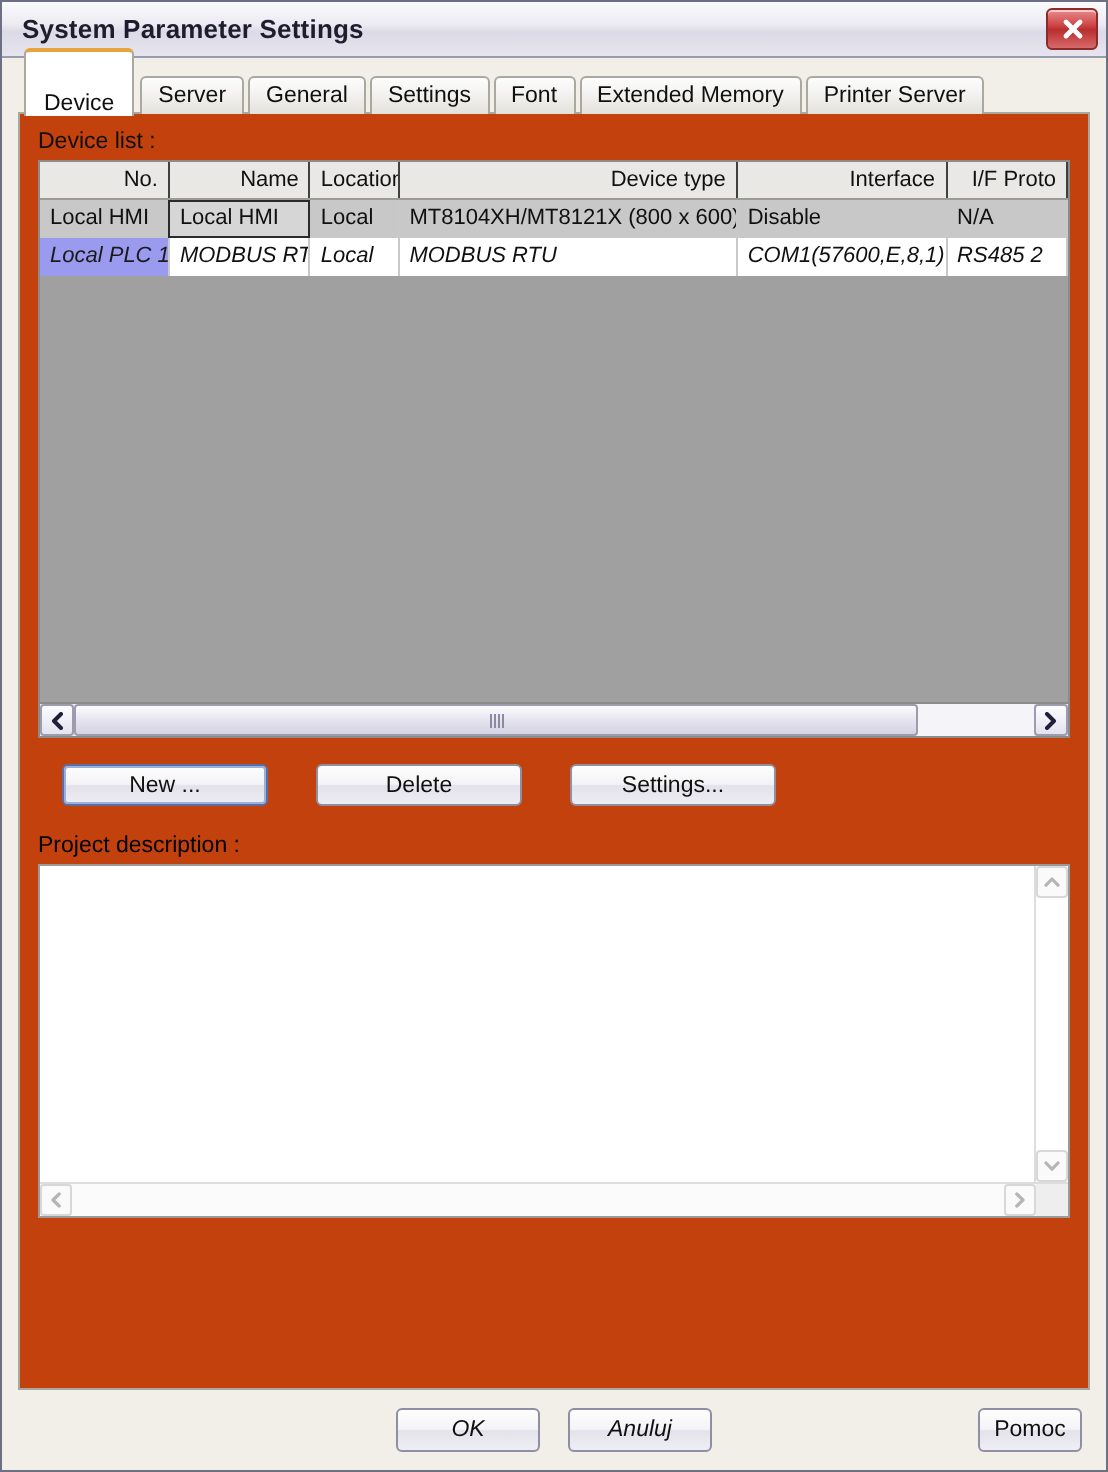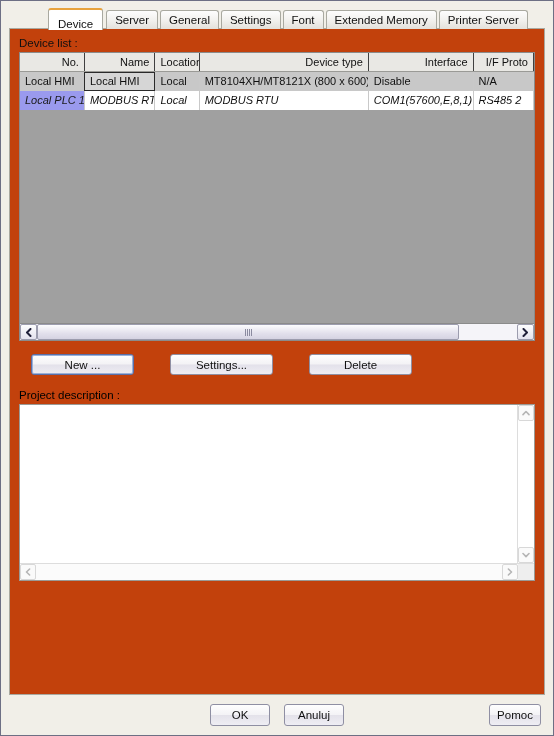--- a/index.html
+++ b/index.html
@@ -74,23 +74,23 @@
     cursor:pointer;
     white-space:nowrap;
     box-sizing:border-box;
   }
   .tab.active{
     height:22px;line-height:20px;
     background:#ffffff;
     border:1px solid #a9a9a0;
     border-top:2px solid #e8a33d;
     border-bottom:none;
-    padding:4px 9px;
+    padding:16px 9px;
     margin-right:3px;
-    position:relative;top:1px;margin-left:36px;
+    position:relative;top:1px;
   }
   .tabpanel{
     flex:1 1 auto;
     background:#c2410c;
     border:1px solid #a9a9a0;
     margin-top:-1px;
     padding:8px 9px 9px 9px;
     box-sizing:border-box;
     display:flex;flex-direction:column;
     position:relative;z-index:1;
@@ -182,21 +182,21 @@
     border:1px solid #9c9cae;
     border-radius:2px;
     box-sizing:border-box;
     display:flex;align-items:center;justify-content:center;
     cursor:pointer;
   }
   .grip{display:flex;gap:1px;}
   .grip i{display:block;width:1px;height:7px;background:#8b8ba0;}
   
   .btn-row{
-    display:flex;gap:36px;
+    display:flex;gap:24px;
     margin-top:13px;margin-bottom:4px;
     padding-left:12px;
   }
   .btn{
     width:103px;height:21px;
     font-size:11.5px;
     background:linear-gradient(to bottom,#fefefe 0%,#f3f2f5 48%,#e3e1ea 52%,#eeedf3 100%);
     border:1px solid #8f8fa3;
     border-radius:3px;
     color:#101010;
@@ -259,43 +259,51 @@
     display:flex;align-items:center;
     padding:0 10px;
     box-sizing:border-box;
     position:relative;
   }
   .footer-center{
     position:absolute;left:0;right:0;
     display:flex;justify-content:center;gap:14px;
   }
   .fbtn{
-    width:60px;height:22px;
+    width:72px;height:22px;
     font-size:11.5px;
     background:linear-gradient(to bottom,#fefefe 0%,#f4f3f6 48%,#e4e2ea 52%,#efeef4 100%);
     border:1px solid #8f8fa3;
     border-radius:3px;
     display:flex;align-items:center;justify-content:center;
-    color:#101010;cursor:pointer;box-sizing:border-box;
+    color:#101010;cursor:pointer;box-sizing:border-box;font-style:italic;
   }
   .fbtn-right{
     position:absolute;right:12px;
     width:52px;height:22px;
     font-size:11.5px;
     background:linear-gradient(to bottom,#fefefe 0%,#f4f3f6 48%,#e4e2ea 52%,#efeef4 100%);
     border:1px solid #8f8fa3;border-radius:3px;
     display:flex;align-items:center;justify-content:center;
     color:#101010;cursor:pointer;box-sizing:border-box;
   }
 </style>
 </head>
 <body>
 
 <div class="window">
 
+  <div class="titlebar">
+    <div class="title-text">System Parameter Settings</div>
+    <div class="close-btn">
+      <svg width="13" height="13" viewBox="0 0 13 13">
+        <path d="M3 3 L10 10 M10 3 L3 10" stroke="#ffffff" stroke-width="2.4" stroke-linecap="round" fill="none"></path>
+      </svg>
+    </div>
+  </div>
 
   <div class="dlg-body">
 
     <div class="tabstrip">
       <div class="tab active">Device</div>
       <div class="tab">Server</div>
       <div class="tab">General</div>
       <div class="tab">Settings</div>
       <div class="tab">Font</div>
       <div class="tab">Extended Memory</div>
@@ -366,22 +374,22 @@
         </div>
         <div class="sb-btn">
           <svg width="7" height="9" viewBox="0 0 7 9">
             <path d="M1.5 1 L5 4.5 L1.5 8" stroke="#20203a" stroke-width="2" fill="none" stroke-linecap="round" stroke-linejoin="round"></path>
           </svg>
         </div>
       </div>
 
       <div class="btn-row">
         <div class="btn focused">New ...</div>
+        <div class="btn">Delete</div>
         <div class="btn">Settings...</div>
-        <div class="btn">Delete</div>
       </div>
 
       <div class="desc-label">Project description :</div>
       <div class="desc-box">
         <div class="desc-inner">
           <div class="desc-area"></div>
           <div class="vscroll">
             <div class="vs-btn">
               <svg width="8" height="6" viewBox="0 0 8 6">
                 <path d="M1 4.6 L4 1.5 L7 4.6" stroke="#b5b5b5" stroke-width="1.6" fill="none" stroke-linecap="round" stroke-linejoin="round"></path>

